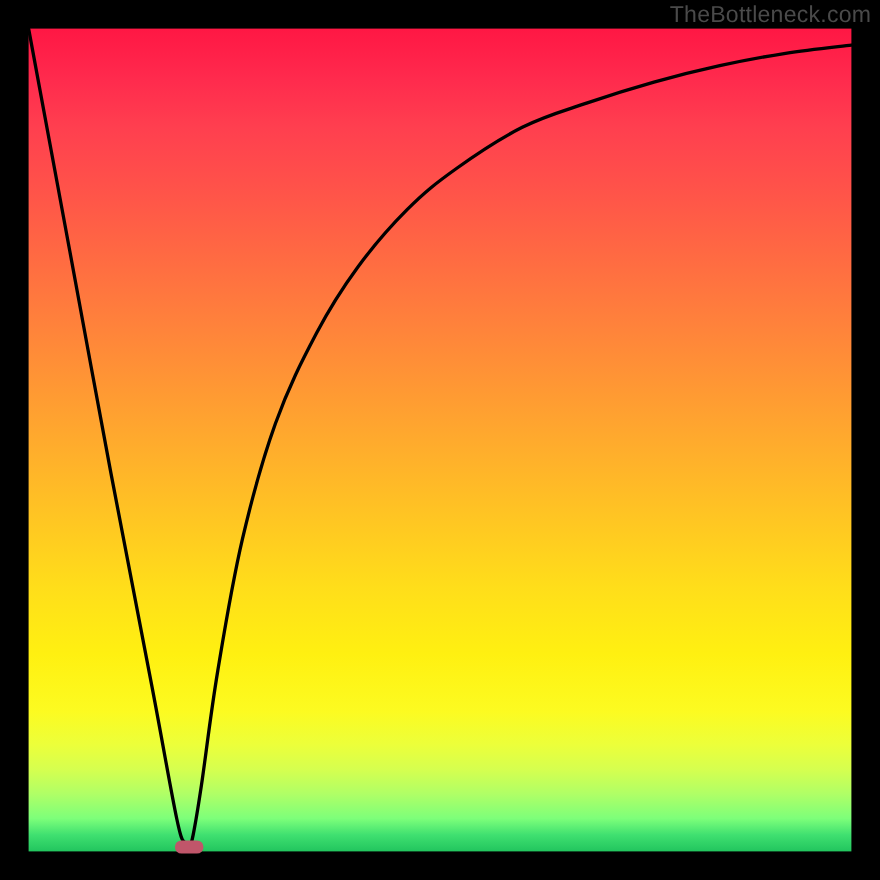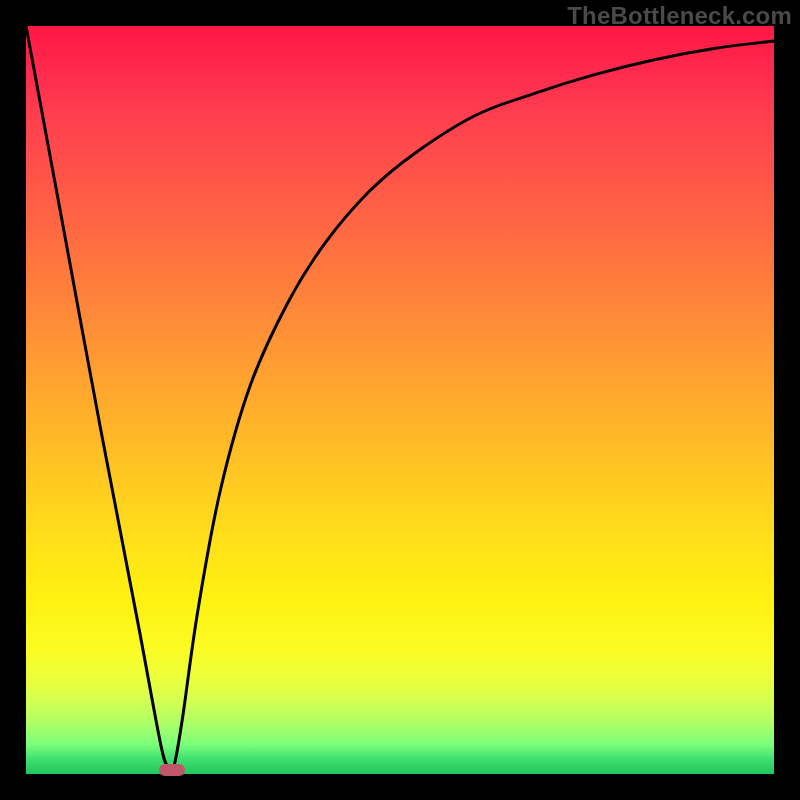--- a/index.html
+++ b/index.html
@@ -43,22 +43,22 @@
       #7dff7a 96%,
       #3fe070 98%,
       #22c55e 100%
     );
   }
   .watermark {
     position: absolute;
     top: 2px;
     right: 8px;
     color: #4a4a4a;
-    font-size: 24px;
-    font-weight: 700;
+    font-size: 21px;
+    font-weight: 400;
     letter-spacing: 0.2px;
     user-select: none;
   }
   svg.curve {
     position: absolute;
     left: 0;
     top: 0;
     width: 748px;
     height: 748px;
     overflow: visible;

